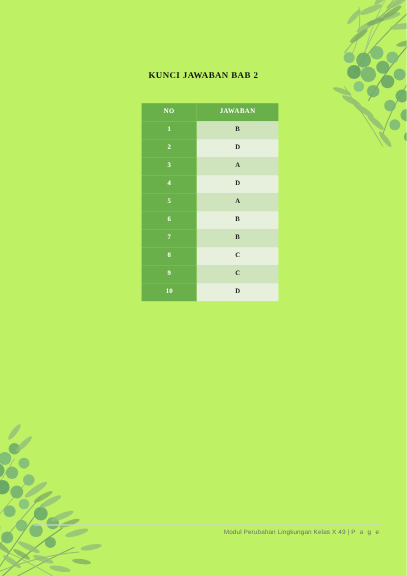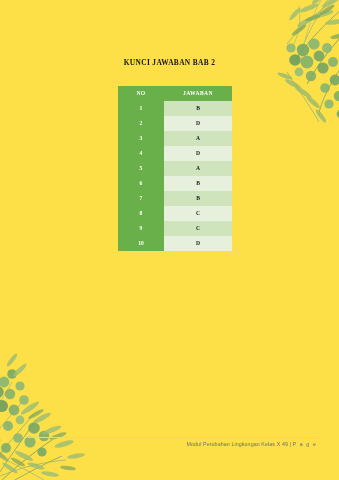--- a/index.html
+++ b/index.html
@@ -4,21 +4,21 @@
 <style>
   html, body {
     margin: 0;
     padding: 0;
     background: #ffffff;
   }
   #page {
     position: relative;
     width: 339px;
     height: 480px;
-    background: #fde047;
+    background: #bef264;
     overflow: hidden;
     font-family: "Liberation Serif", serif;
   }
 
   
   .foliage {
     position: absolute;
     pointer-events: none;
   }
   #foliage-tr {

